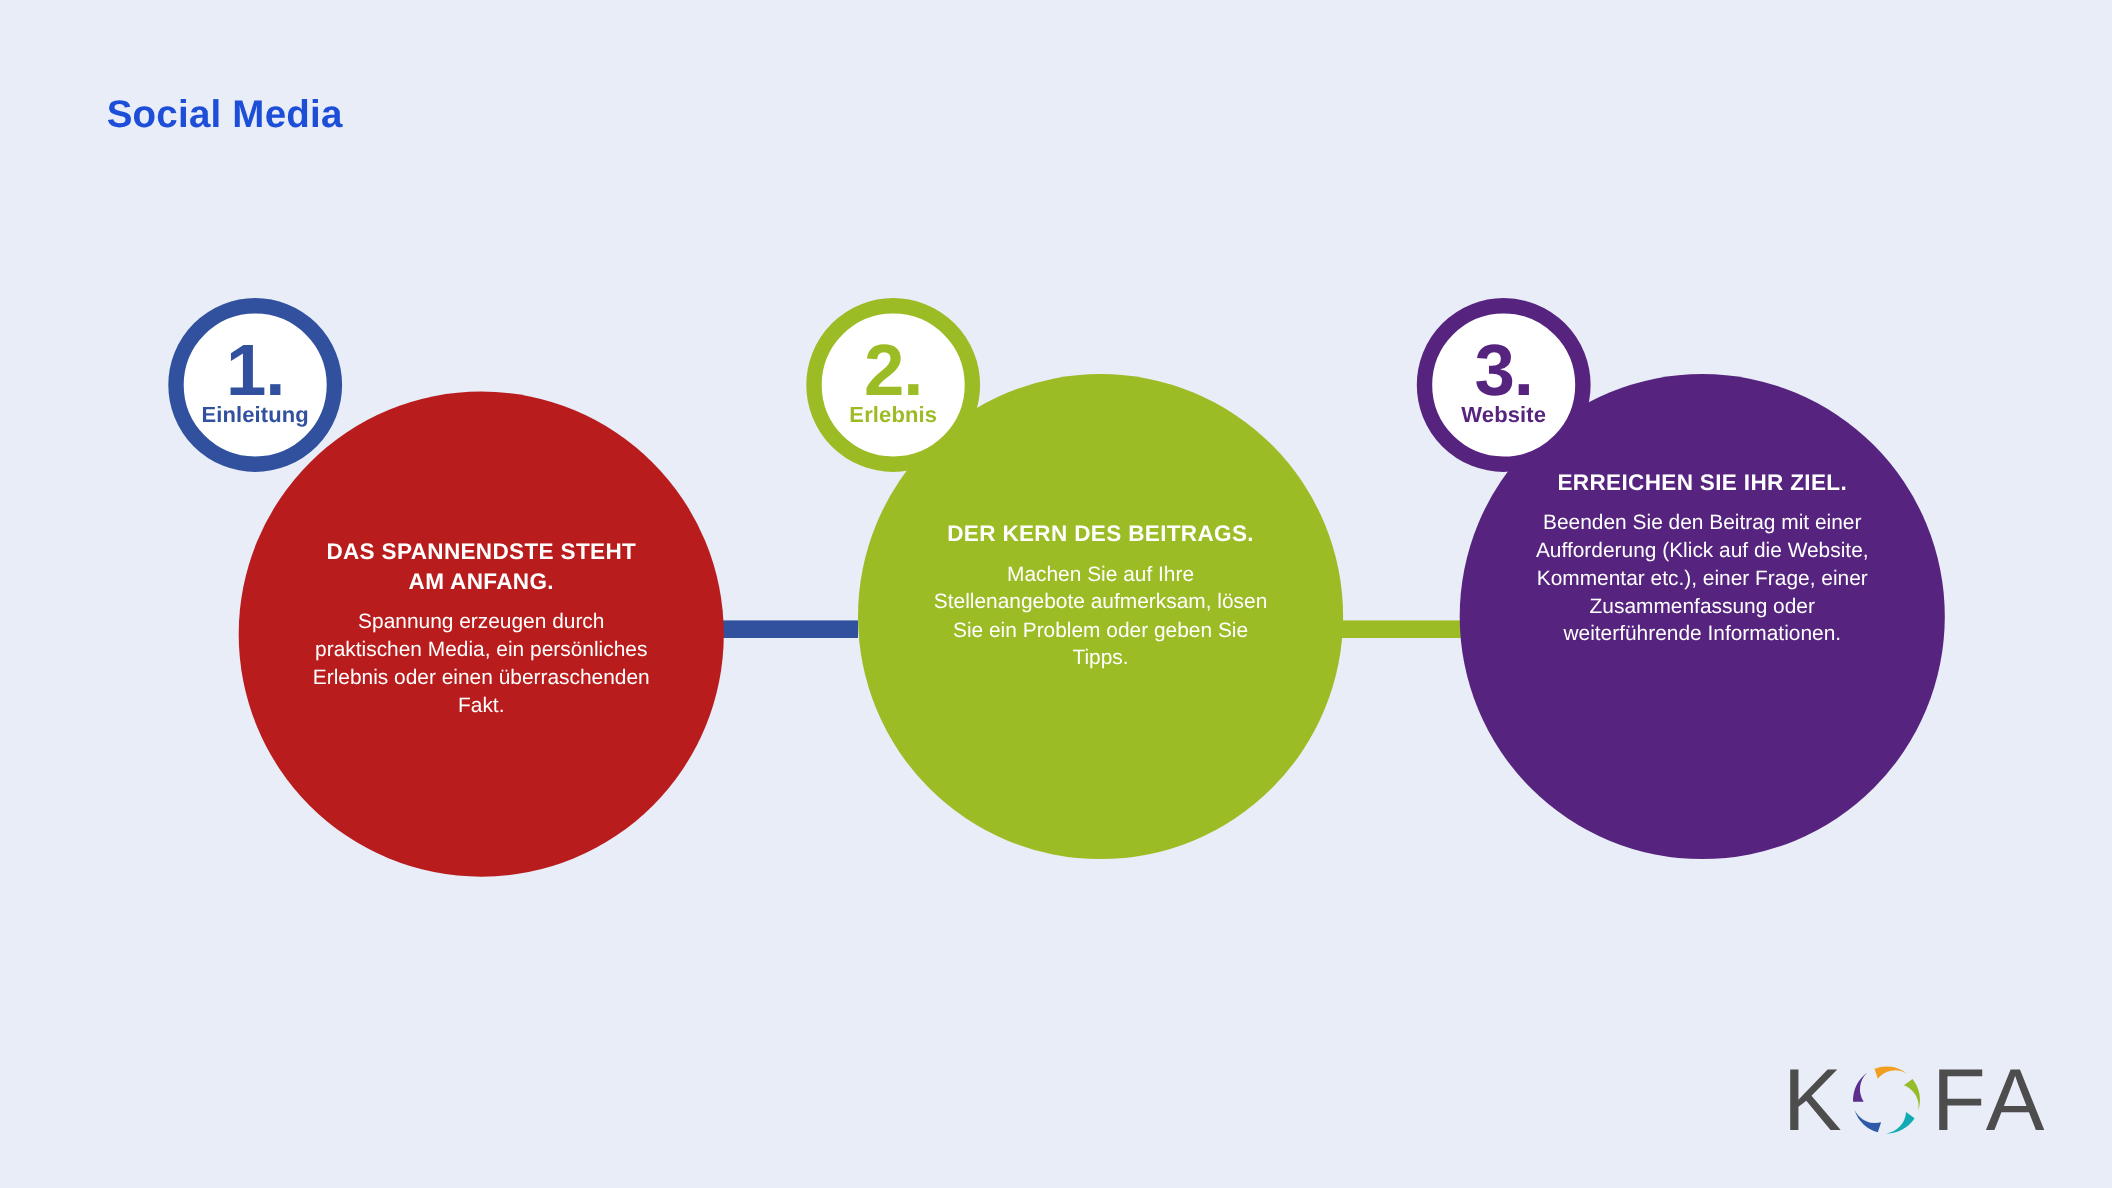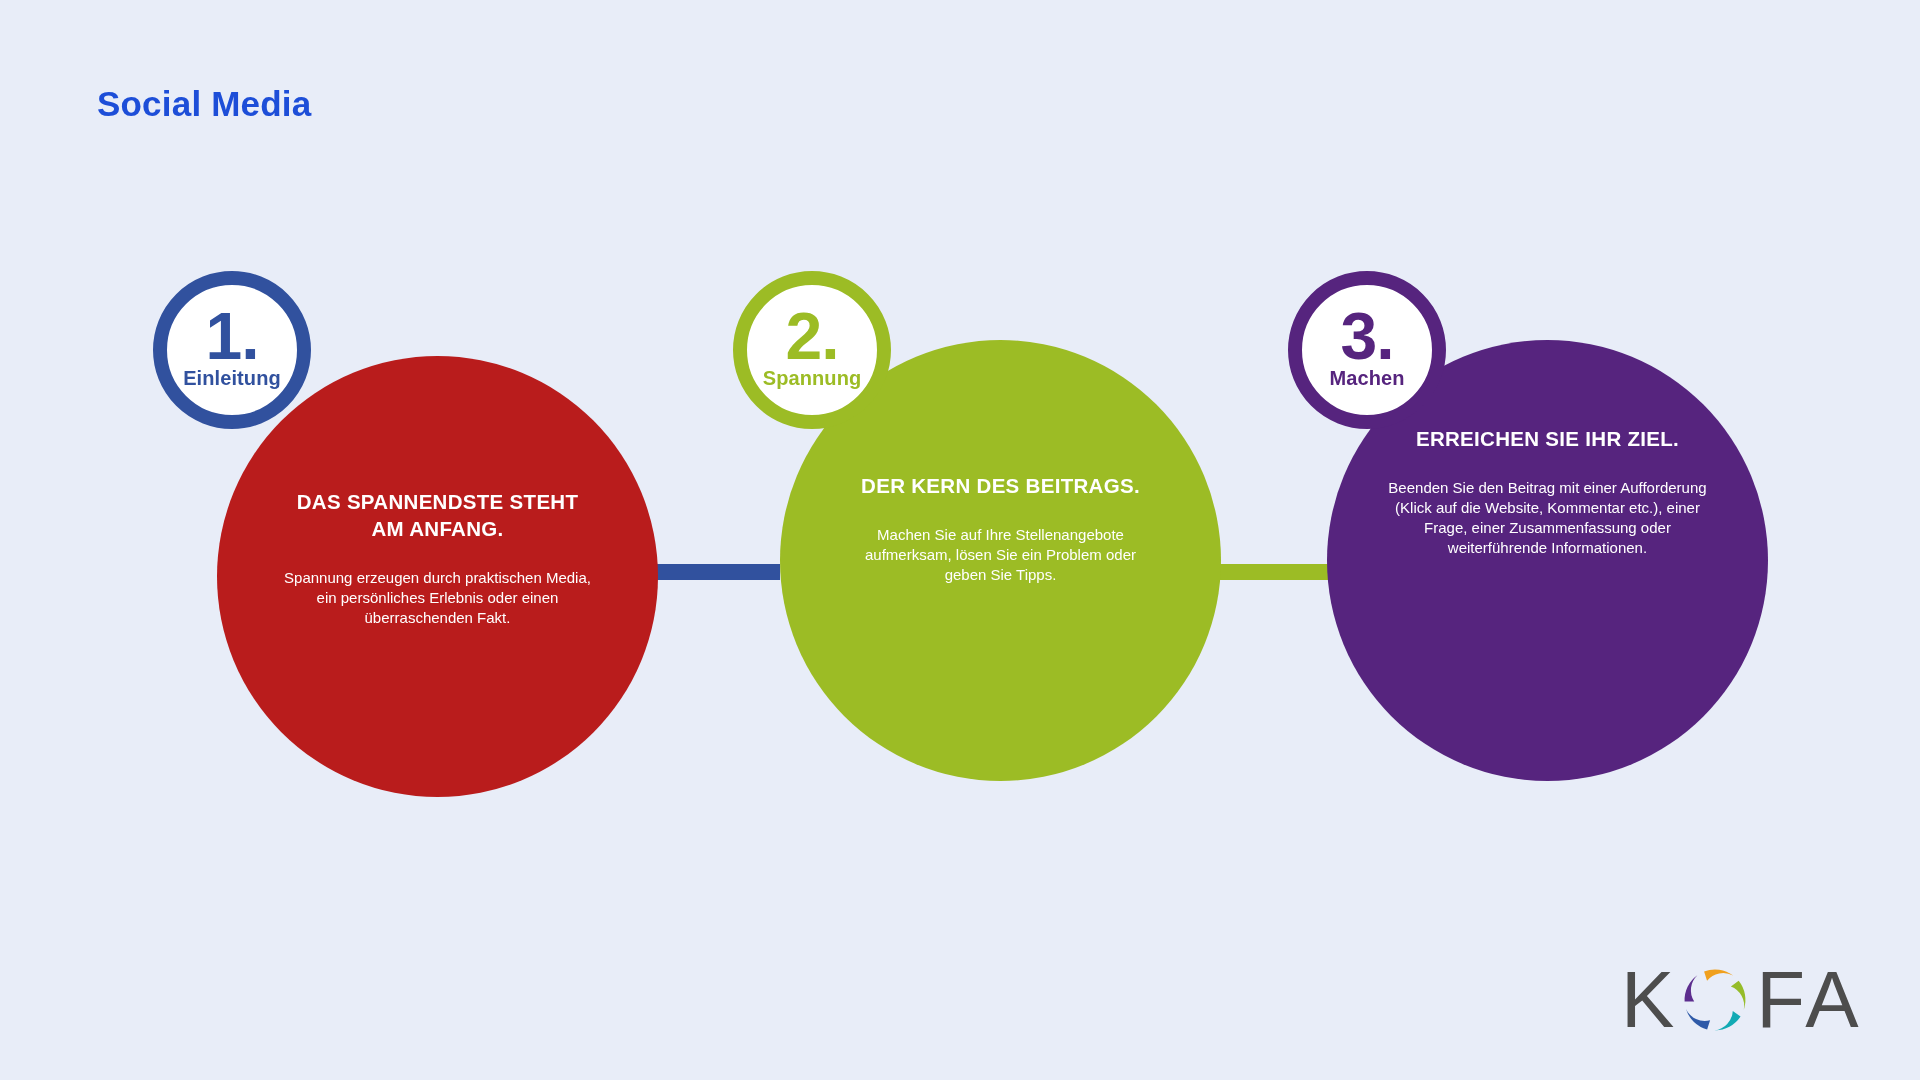--- a/index.html
+++ b/index.html
@@ -91,22 +91,22 @@
 
   .circle-heading {
     font-size: 20.5px;
     font-weight: bold;
     line-height: 1.32;
     letter-spacing: 0.3px;
     width: 300px;
     text-transform: uppercase;
   }
   .circle-body {
-    margin-top: 26px;
-    font-size: 15px;
+    margin-top: 11px;
+    font-size: 19px;
     font-weight: normal;
     line-height: 1.33;
     width: 312px;
   }
   #circle-3 .circle-body {
     width: 330px;
   }
 
   
   .badge {
@@ -203,26 +203,26 @@
     <div class="circle-body">Beenden Sie den Beitrag mit einer Aufforderung (Klick auf die Website, Kommentar etc.), einer Frage, einer Zusammenfassung oder weiterführende Informationen.</div>
   </div>
 
   <div class="badge" id="badge-1">
     <div class="badge-number">1.</div>
     <div class="badge-label">Einleitung</div>
   </div>
 
   <div class="badge" id="badge-2">
     <div class="badge-number">2.</div>
-    <div class="badge-label">Spannung</div>
+    <div class="badge-label">Erlebnis</div>
   </div>
 
   <div class="badge" id="badge-3">
     <div class="badge-number">3.</div>
-    <div class="badge-label">Machen</div>
+    <div class="badge-label">Website</div>
   </div>
 
   <div id="kofa-logo">
     <span class="kofa-letter">K</span>
     <svg id="kofa-swirl" width="80" height="80" viewBox="0 0 100 100">
       <g transform="translate(50,50)">
         <g>
           <path d="M -2 -38 A 38 38 0 0 1 31 -22 A 26 26 0 0 0 -2 -26 Z" fill="#f0a01e" transform="rotate(-18)"></path>
         </g>
         <g>

